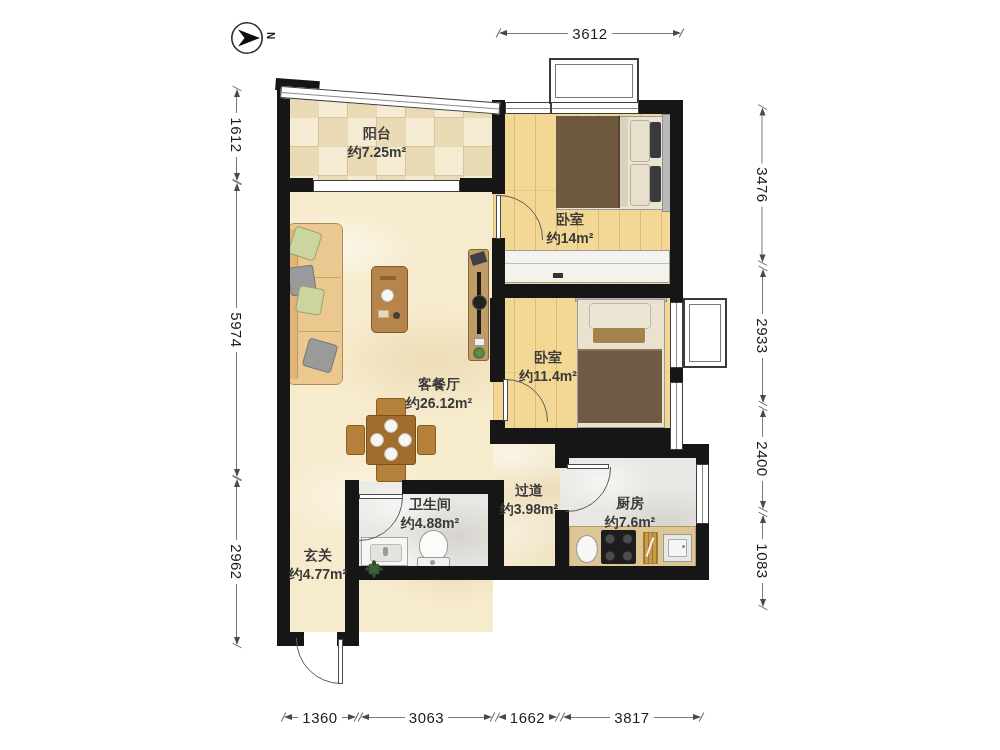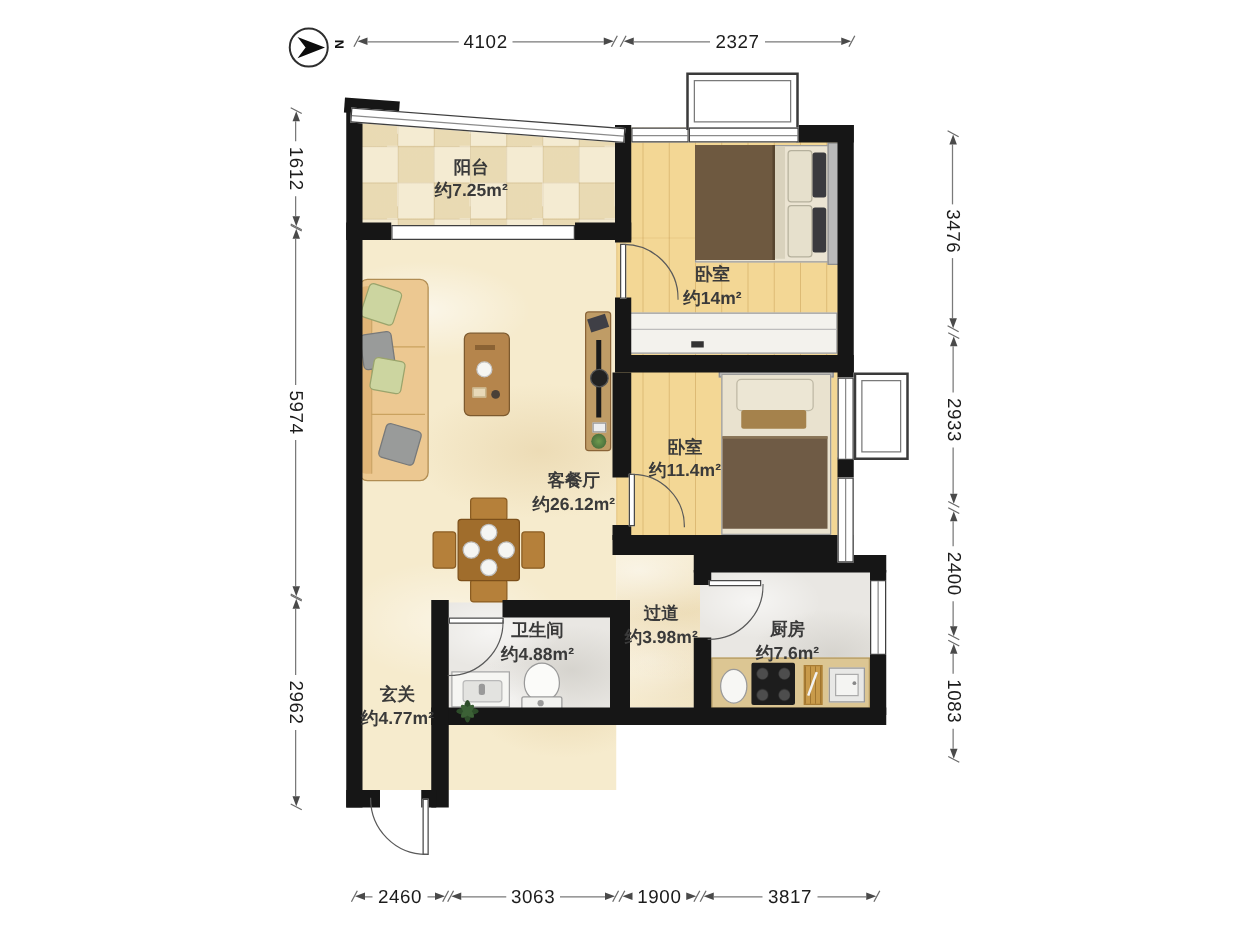--- a/index.html
+++ b/index.html
@@ -233,83 +233,74 @@
     <div>约7.25m²</div>
   </div>
   <div class="lbl" style="left:570px;top:229px;">
     <div>卧室</div>
     <div>约14m²</div>
   </div>
   <div class="lbl" style="left:548px;top:367px;">
     <div>卧室</div>
     <div>约11.4m²</div>
   </div>
-  <div class="lbl" style="left:439px;top:394px;margin-left:20px;">
+  <div class="lbl" style="left:439px;top:394px;">
     <div>客餐厅</div>
     <div>约26.12m²</div>
   </div>
   <div class="lbl" style="left:529px;top:500px;">
     <div>过道</div>
     <div>约3.98m²</div>
   </div>
   <div class="lbl" style="left:630px;top:513px;">
     <div>厨房</div>
     <div>约7.6m²</div>
   </div>
   <div class="lbl" style="left:430px;top:514px;">
     <div>卫生间</div>
     <div>约4.88m²</div>
   </div>
   <div class="lbl" style="left:318px;top:565px;">
     <div>玄关</div>
     <div>约4.77m²</div>
   </div>
 
-  <div class="dim" style="left:285px;top:25px;width:207px;">
-    <span class="tk"></span>
-      <span class="ah l"></span>
-      <span class="ln"></span>
-      <span class="lb">4102</span>
-      <span class="ln"></span>
-      <span class="ah r"></span>
-      <span class="tk"></span>
-  </div>
   <div class="dim" style="left:498px;top:25px;width:184px;">
     <span class="tk"></span>
       <span class="ah l"></span>
       <span class="ln"></span>
-      <span class="lb">2327</span>
+      <span class="lb">3612</span>
       <span class="ln"></span>
       <span class="ah r"></span>
       <span class="tk"></span>
   </div>
 
   <div class="dim" style="left:283px;top:709px;width:74px;">
     <span class="tk"></span>
       <span class="ah l"></span>
       <span class="ln"></span>
-      <span class="lb">2460</span>
+      <span class="lb">1360</span>
       <span class="ln"></span>
       <span class="ah r"></span>
       <span class="tk"></span>
   </div>
   <div class="dim" style="left:360px;top:709px;width:133px;">
     <span class="tk"></span>
       <span class="ah l"></span>
       <span class="ln"></span>
       <span class="lb">3063</span>
       <span class="ln"></span>
       <span class="ah r"></span>
       <span class="tk"></span>
   </div>
   <div class="dim" style="left:497px;top:709px;width:61px;">
     <span class="tk"></span>
       <span class="ah l"></span>
       <span class="ln"></span>
-      <span class="lb">1900</span>
+      <span class="lb">1662</span>
       <span class="ln"></span>
       <span class="ah r"></span>
       <span class="tk"></span>
   </div>
   <div class="dim" style="left:562px;top:709px;width:140px;">
     <span class="tk"></span>
       <span class="ah l"></span>
       <span class="ln"></span>
       <span class="lb">3817</span>
       <span class="ln"></span>

